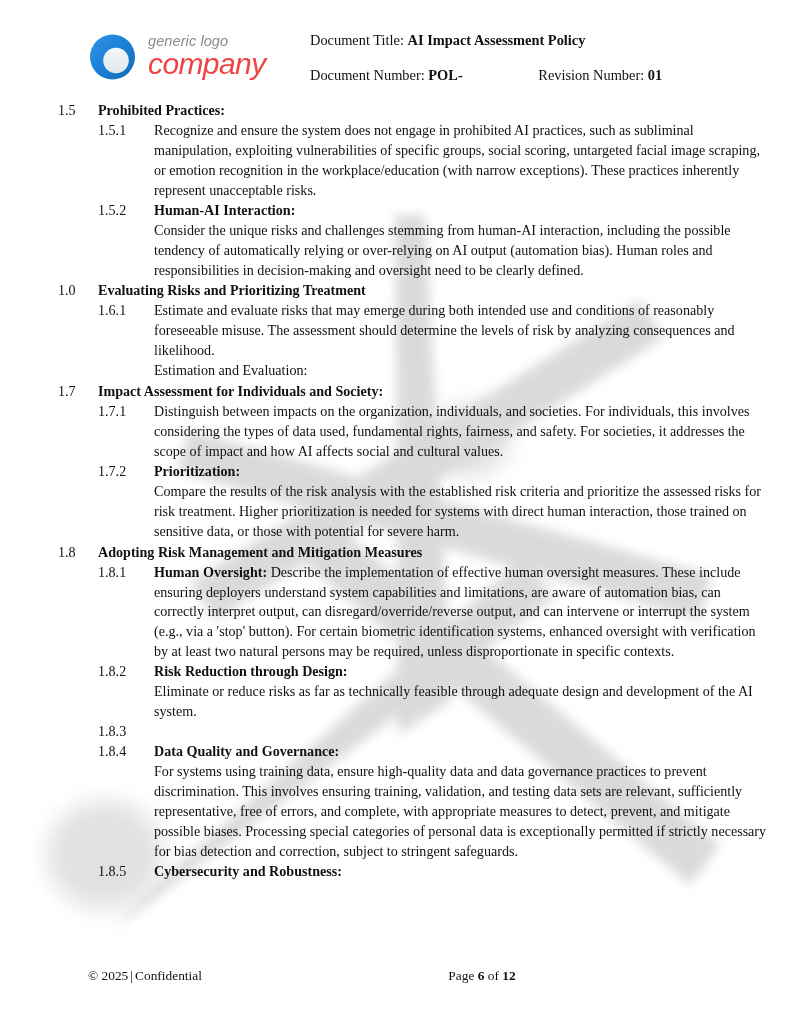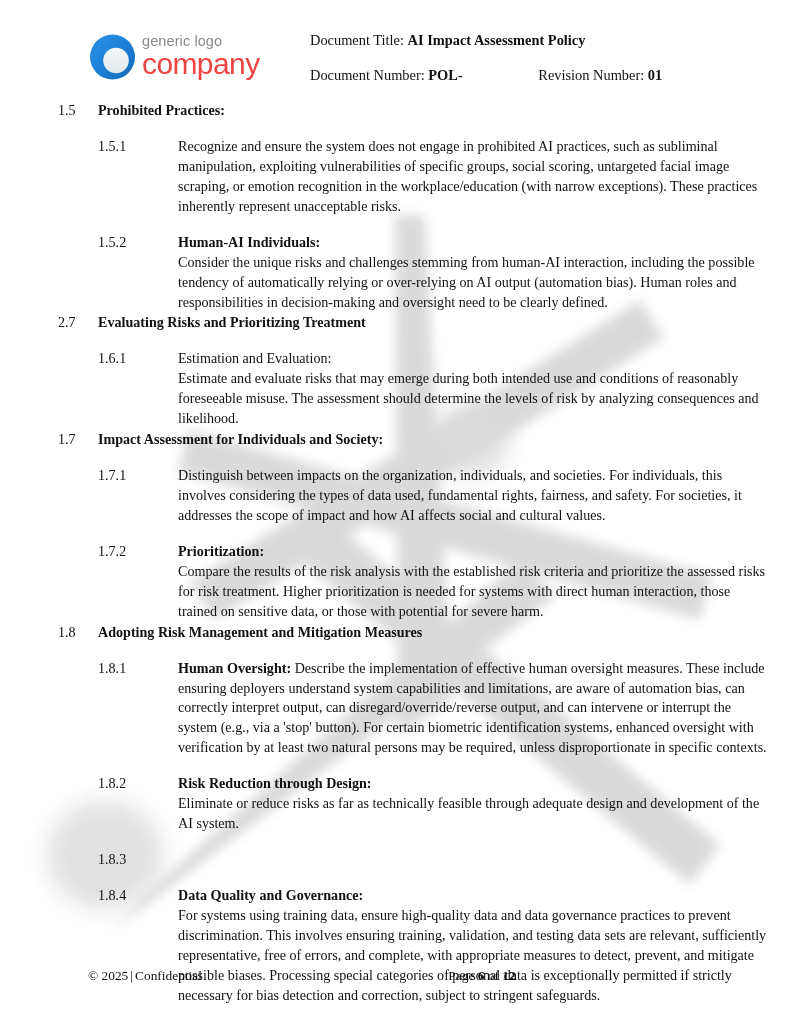--- a/index.html
+++ b/index.html
@@ -45,20 +45,22 @@
     height: 96px;
     display: flex;
     align-items: flex-start;
   }
   .logo-block {
     position: absolute;
     left: 86px;
     top: 30px;
     display: flex;
     align-items: flex-start;
+    gap: 6px;
+    font-style: italic;
   }
   .logo-mark {
     width: 56px;
     height: 56px;
     position: relative;
     flex: none;
   }
   .logo-wordmark {
     display: flex;
     flex-direction: column;
@@ -124,22 +126,21 @@
     font-weight: 400;
   }
   .clause-l1 .title {
     font-weight: bold;
   }
 
   
   .clause-l2 {
     display: flex;
     align-items: baseline;
-    margin-top: 16px;
-    gap: 24px;
+    margin-top: 0px;
   }
   .clause-l2 .num {
     width: 56px;
     flex: none;
     padding-left: 40px;
     box-sizing: content-box;
     font-weight: 400;
   }
   .clause-l2 .content {
     flex: 1;
@@ -261,33 +262,33 @@
       </div>
       <div class="clause-l2">
         <span class="num">1.5.1</span>
         <div class="content">
           <p>Recognize and ensure the system does not engage in prohibited AI practices, such as subliminal manipulation, exploiting vulnerabilities of specific groups, social scoring, untargeted facial image scraping, or emotion recognition in the workplace/education (with narrow exceptions). These practices inherently represent unacceptable risks.</p>
         </div>
       </div>
       <div class="clause-l2">
         <span class="num">1.5.2</span>
         <div class="content">
-          <p class="subhead">Human-AI Individuals:</p>
+          <p class="subhead">Human-AI Interaction:</p>
           <p>Consider the unique risks and challenges stemming from human-AI interaction, including the possible tendency of automatically relying or over-relying on AI output (automation bias). Human roles and responsibilities in decision-making and oversight need to be clearly defined.</p>
         </div>
       </div>
       <div class="clause-l1">
-        <span class="num">2.7</span>
+        <span class="num">1.0</span>
         <span class="title">Evaluating Risks and Prioritizing Treatment</span>
       </div>
       <div class="clause-l2">
         <span class="num">1.6.1</span>
         <div class="content">
+          <p>Estimate and evaluate risks that may emerge during both intended use and conditions of reasonably foreseeable misuse. The assessment should determine the levels of risk by analyzing consequences and likelihood.</p>
           <p class="">Estimation and Evaluation:</p>
-          <p>Estimate and evaluate risks that may emerge during both intended use and conditions of reasonably foreseeable misuse. The assessment should determine the levels of risk by analyzing consequences and likelihood.</p>
         </div>
       </div>
       <div class="clause-l1">
         <span class="num">1.7</span>
         <span class="title">Impact Assessment for Individuals and Society:</span>
       </div>
       <div class="clause-l2">
         <span class="num">1.7.1</span>
         <div class="content">
           <p>Distinguish between impacts on the organization, individuals, and societies. For individuals, this involves considering the types of data used, fundamental rights, fairness, and safety. For societies, it addresses the scope of impact and how AI affects social and cultural values.</p>
@@ -322,20 +323,23 @@
       </div>
       <div class="clause-l2">
         <span class="num">1.8.4</span>
         <div class="content">
           <p class="subhead">Data Quality and Governance:</p>
           <p>For systems using training data, ensure high-quality data and data governance practices to prevent discrimination. This involves ensuring training, validation, and testing data sets are relevant, sufficiently representative, free of errors, and complete, with appropriate measures to detect, prevent, and mitigate possible biases. Processing special categories of personal data is exceptionally permitted if strictly necessary for bias detection and correction, subject to stringent safeguards.</p>
         </div>
       </div>
       <div class="clause-l2">
         <span class="num">1.8.5</span>
+        <div class="content">
+          <p class="subhead">Cybersecurity and Robustness:</p>
+        </div>
       </div>
     </div>
 
   <div class="doc-footer">
     <div class="footer-left">
       <span>© 2025</span><span class="sep">|</span><span>Confidential</span>
     </div>
     <div class="footer-center">
       <span class="pg-word">Page</span>
       <span class="pg-num">6</span>

